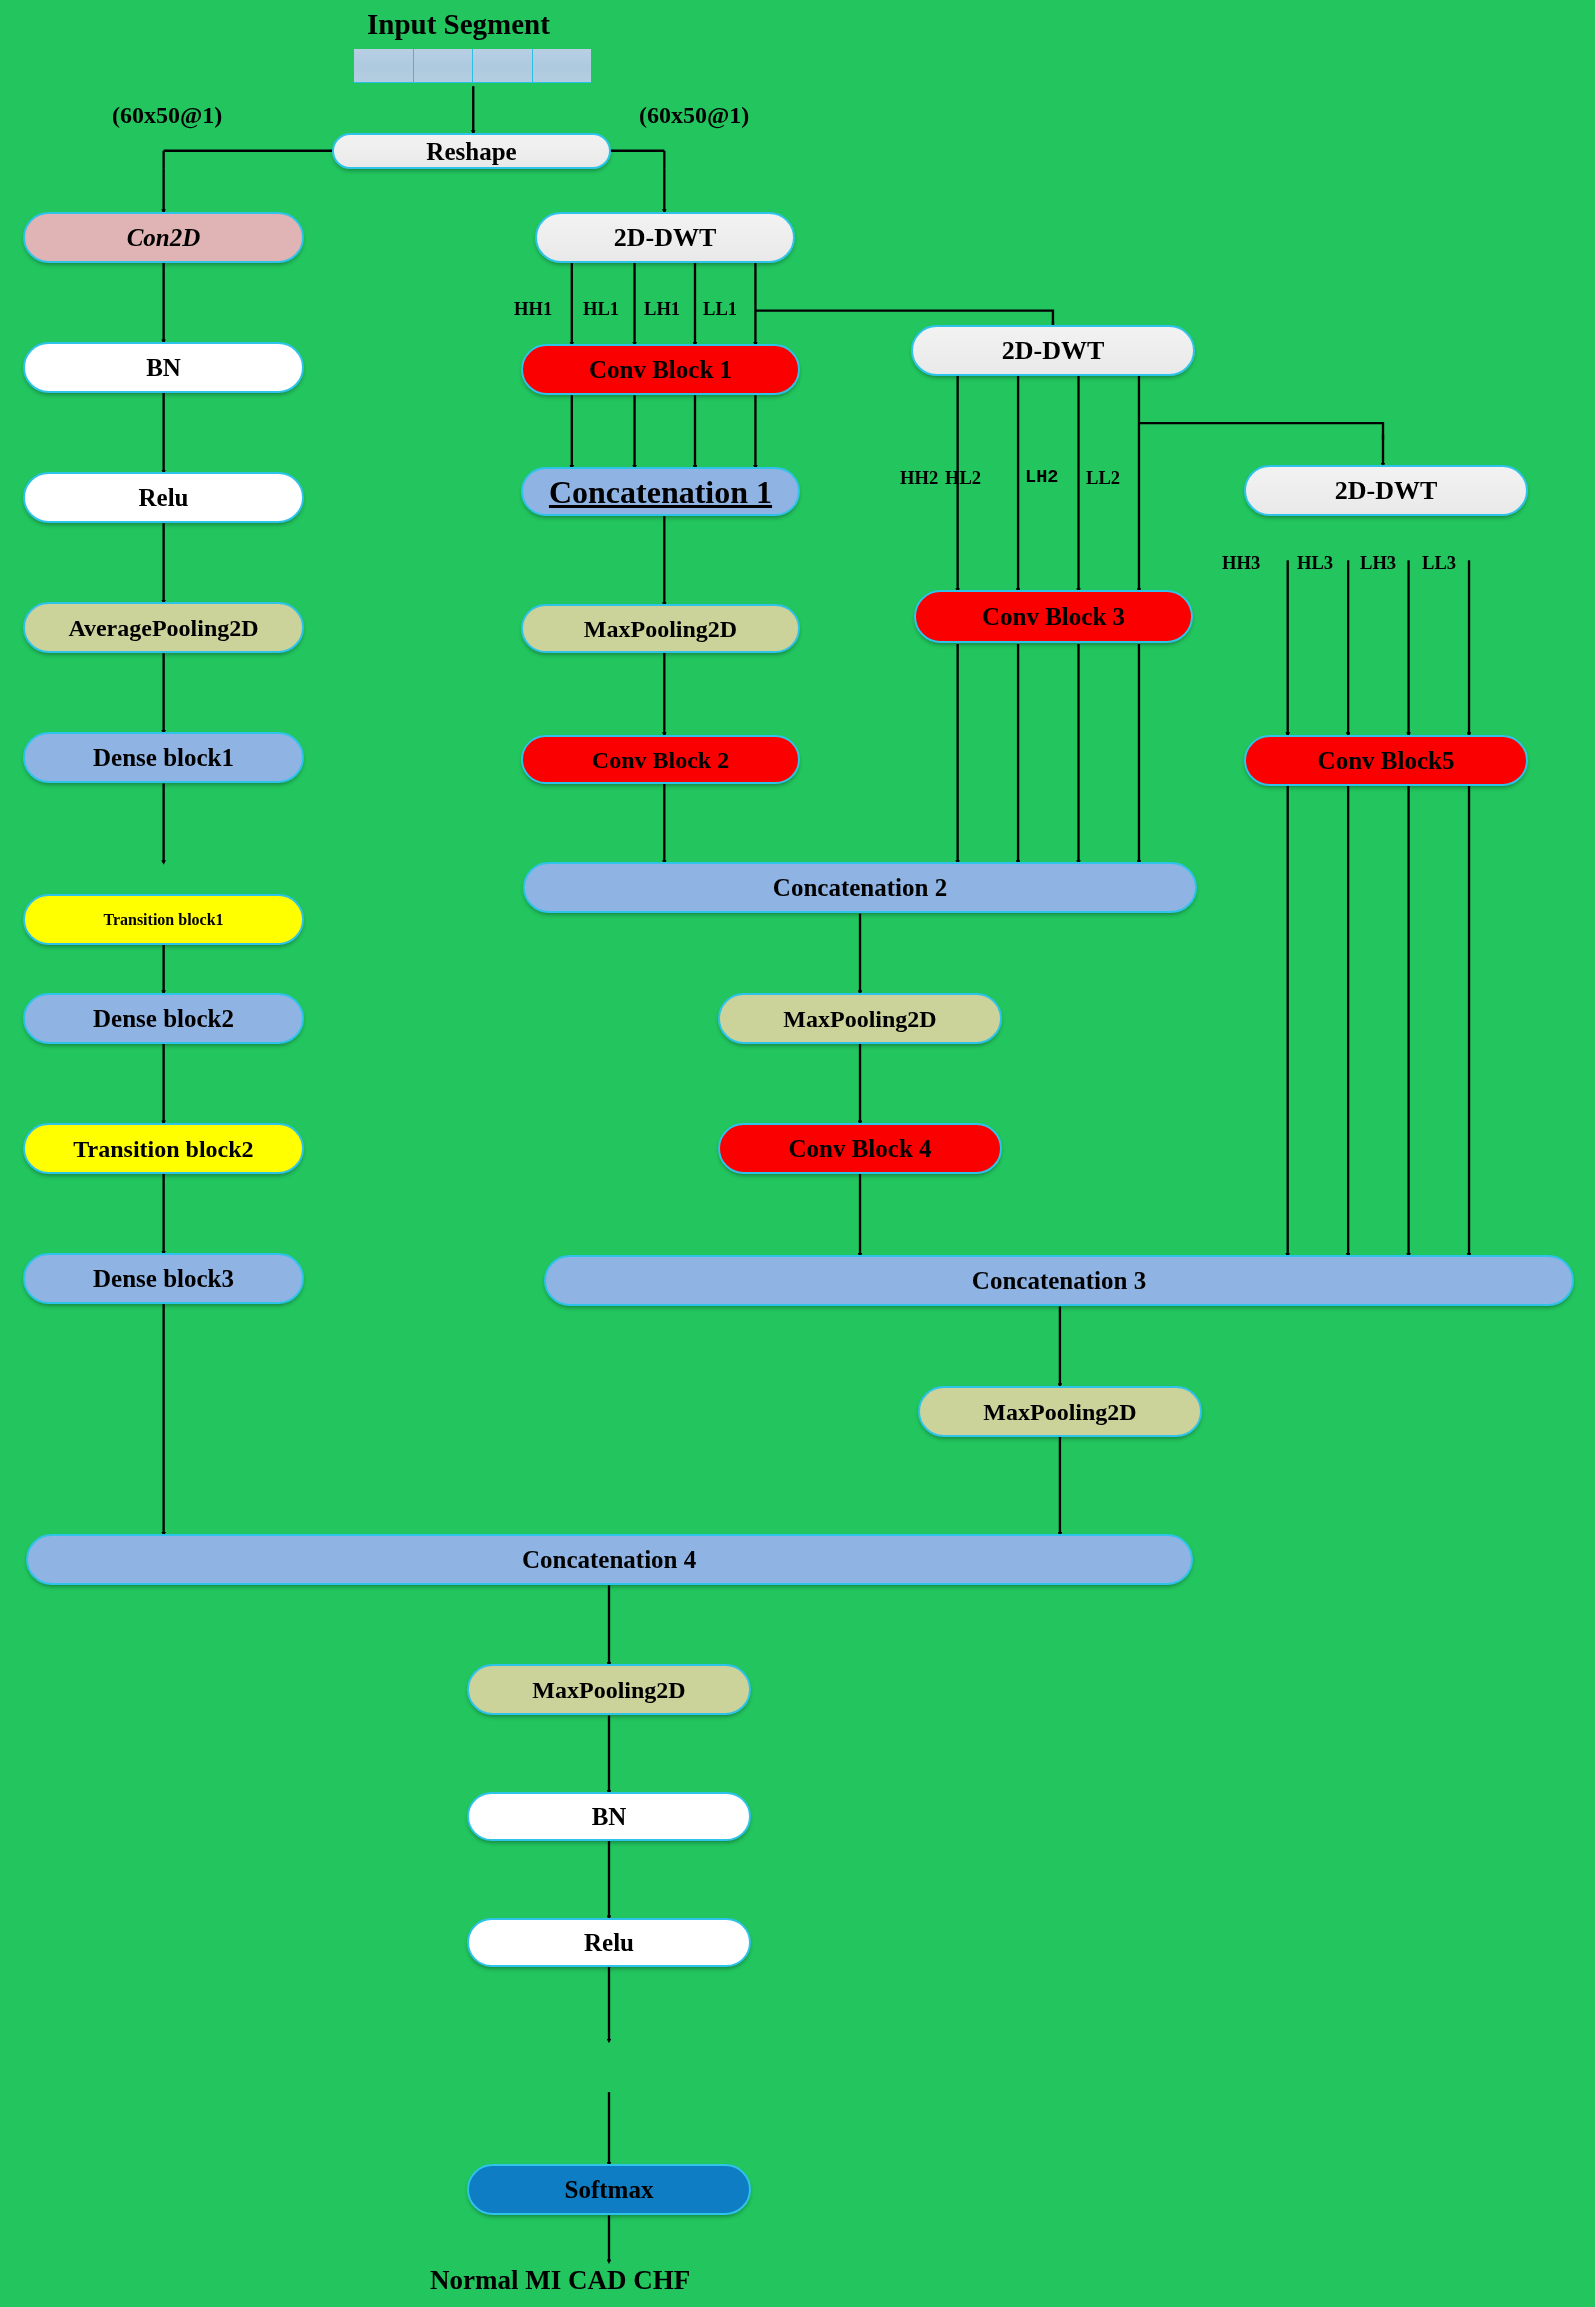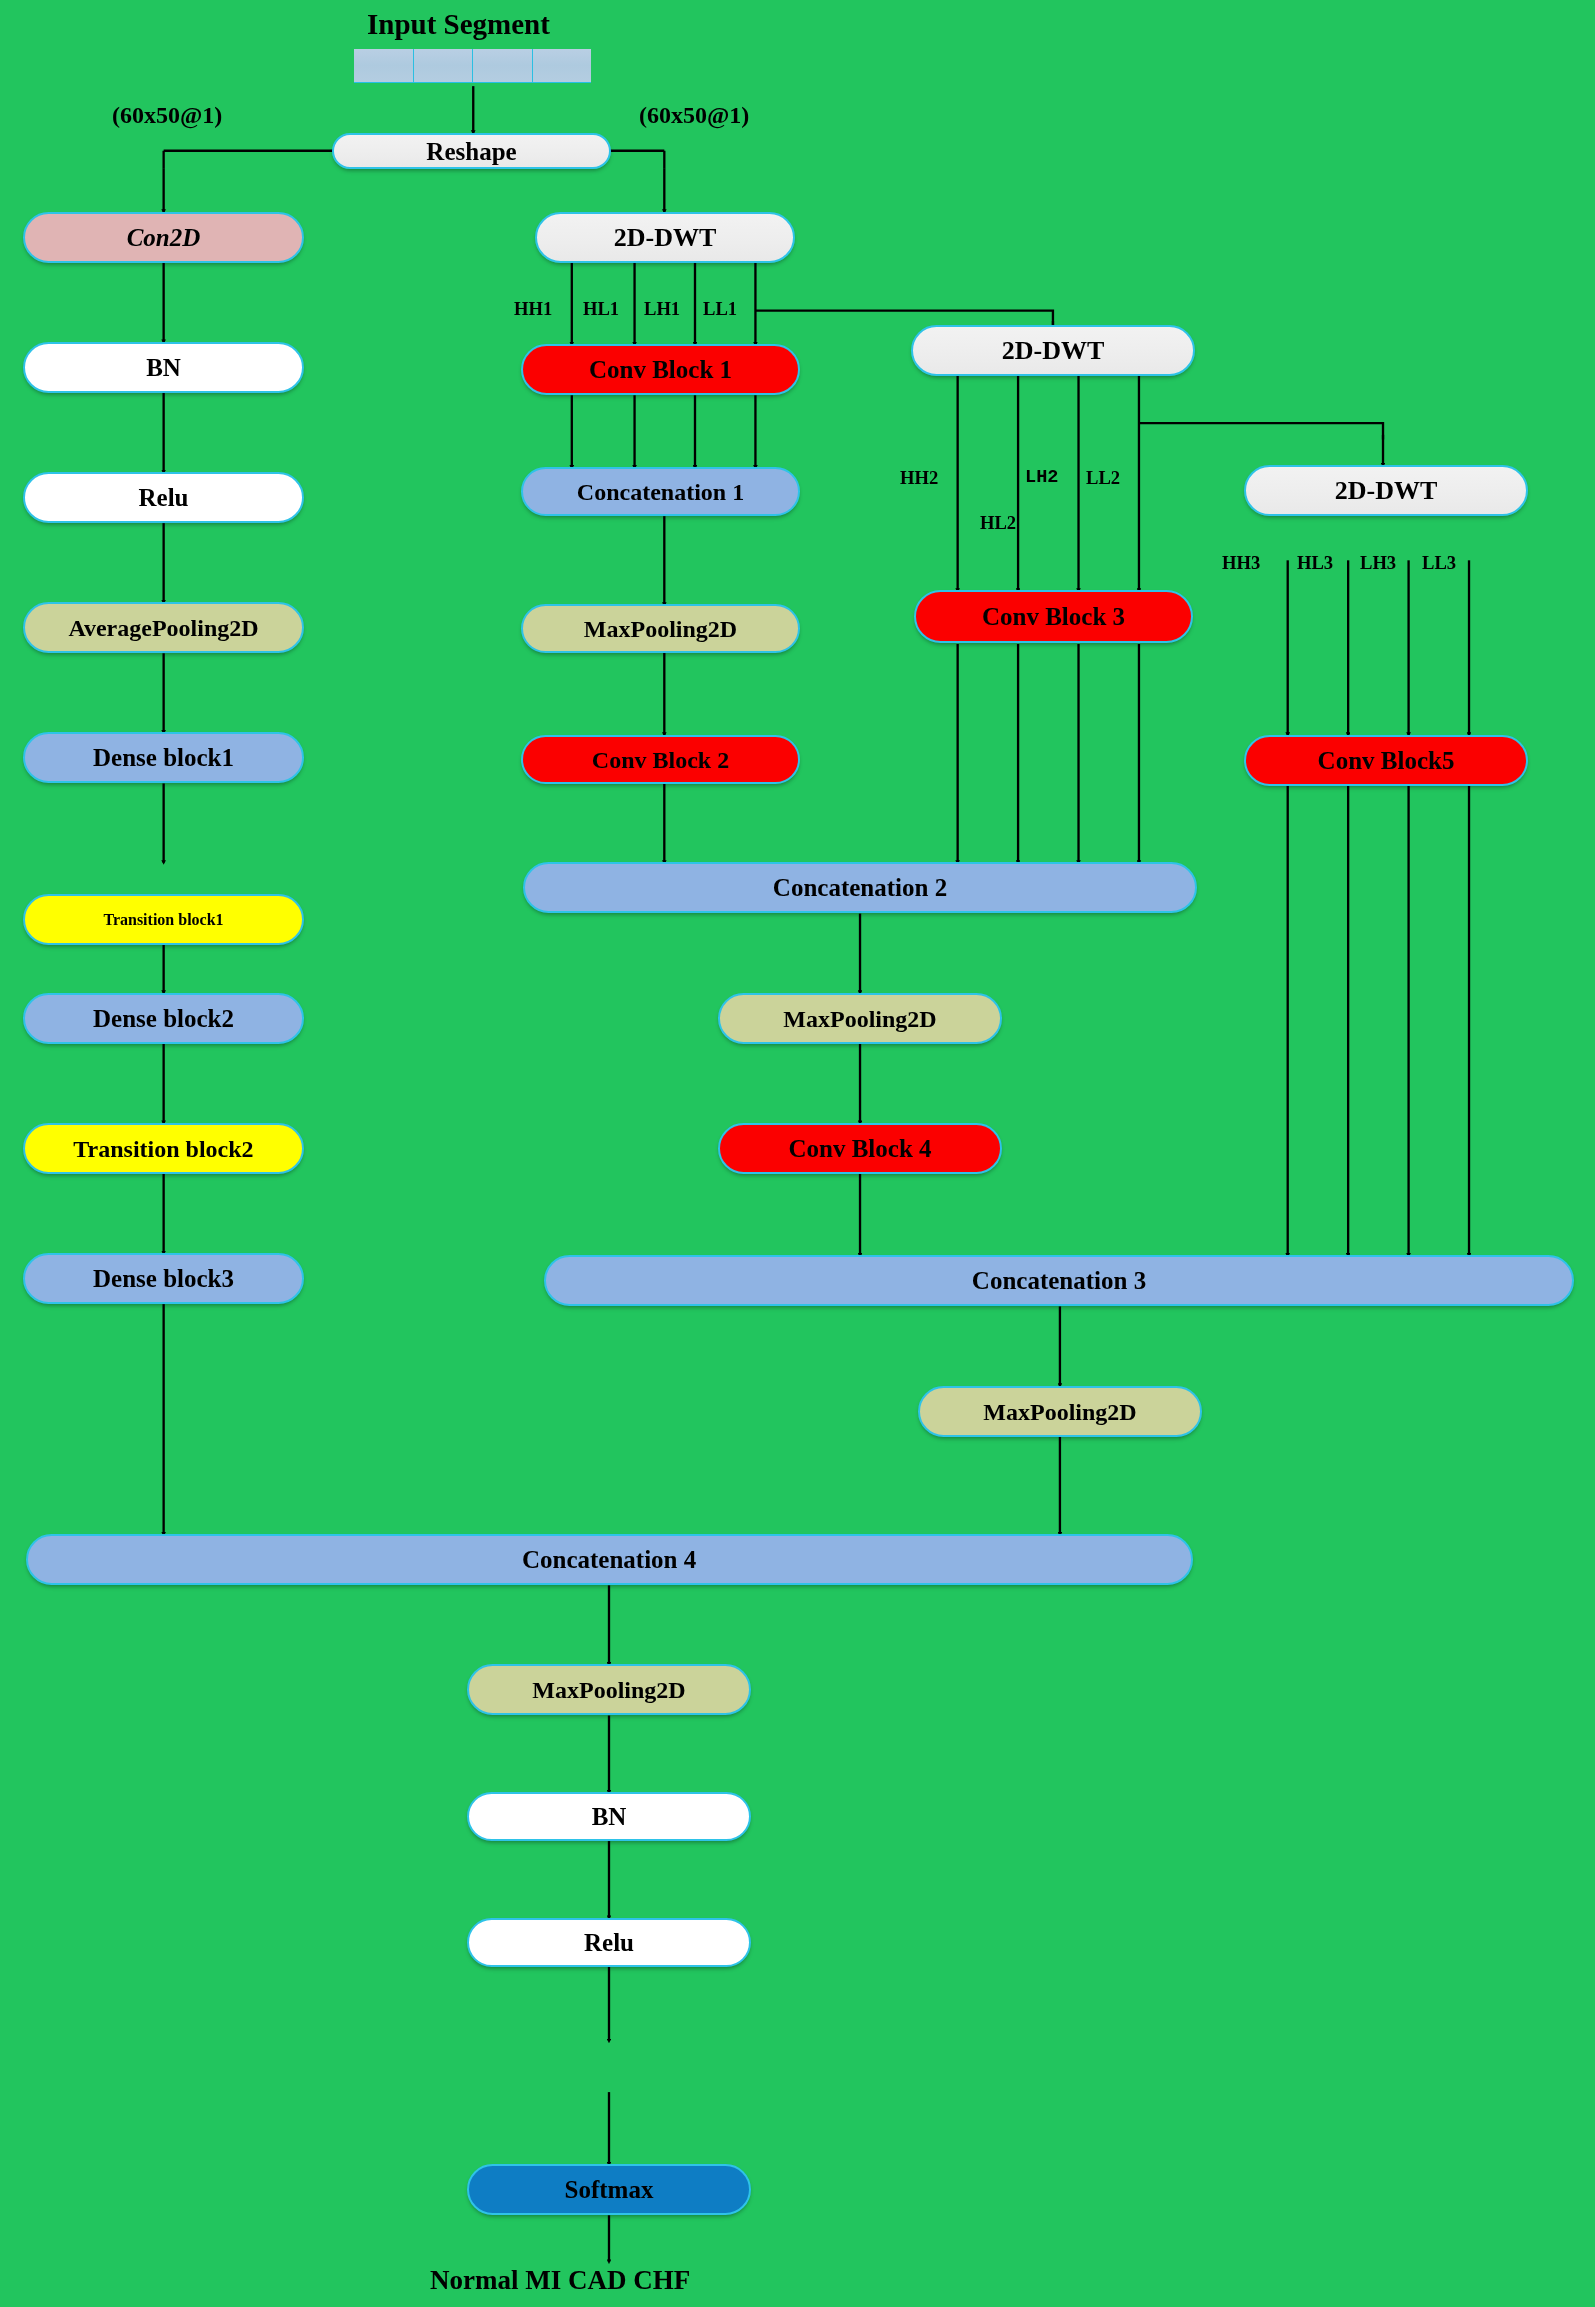--- a/index.html
+++ b/index.html
@@ -218,38 +218,38 @@
 
   <div class="sub-label" style="left:514px;top:300px;">HH1</div>
   <div class="sub-label" style="left:583px;top:300px;">HL1</div>
   <div class="sub-label" style="left:644px;top:300px;">LH1</div>
   <div class="sub-label" style="left:703px;top:300px;">LL1</div>
 
   <div class="node n-red" style="left:521px;top:344px;width:279px;height:51px;font-size:25px;">
     <span>Conv Block 1</span>
   </div>
 
-  <div class="node n-blue" style="left:521px;top:467px;width:279px;height:49px;font-size:24px;">
+  <div class="node n-blue" style="left:521px;top:467px;width:279px;height:49px;font-size:32px;text-decoration:underline;">
     <span>Concatenation 1</span>
   </div>
 
   <div class="node n-olive" style="left:521px;top:604px;width:279px;height:49px;font-size:24px;">
     <span>MaxPooling2D</span>
   </div>
 
   <div class="node n-red" style="left:521px;top:735px;width:279px;height:49px;font-size:24px;">
     <span>Conv Block 2</span>
   </div>
 
   <div class="node n-grey" style="left:911px;top:325px;width:284px;height:51px;font-size:26px;">
     <span>2D-DWT</span>
   </div>
 
   <div class="sub-label" style="left:900px;top:469px;">HH2</div>
-  <div class="sub-label" style="left:980px;top:469px;margin-top:45px;">HL2</div>
+  <div class="sub-label" style="left:945px;top:469px;">HL2</div>
   <div class="sub-label" style="left:1025px;top:469px;font-family:Liberation Mono, monospace;">LH2</div>
   <div class="sub-label" style="left:1086px;top:469px;">LL2</div>
 
   <div class="node n-red" style="left:914px;top:590px;width:279px;height:53px;font-size:25px;">
     <span>Conv Block 3</span>
   </div>
 
   <div class="node n-grey" style="left:1244px;top:465px;width:284px;height:51px;font-size:26px;">
     <span>2D-DWT</span>
   </div>

